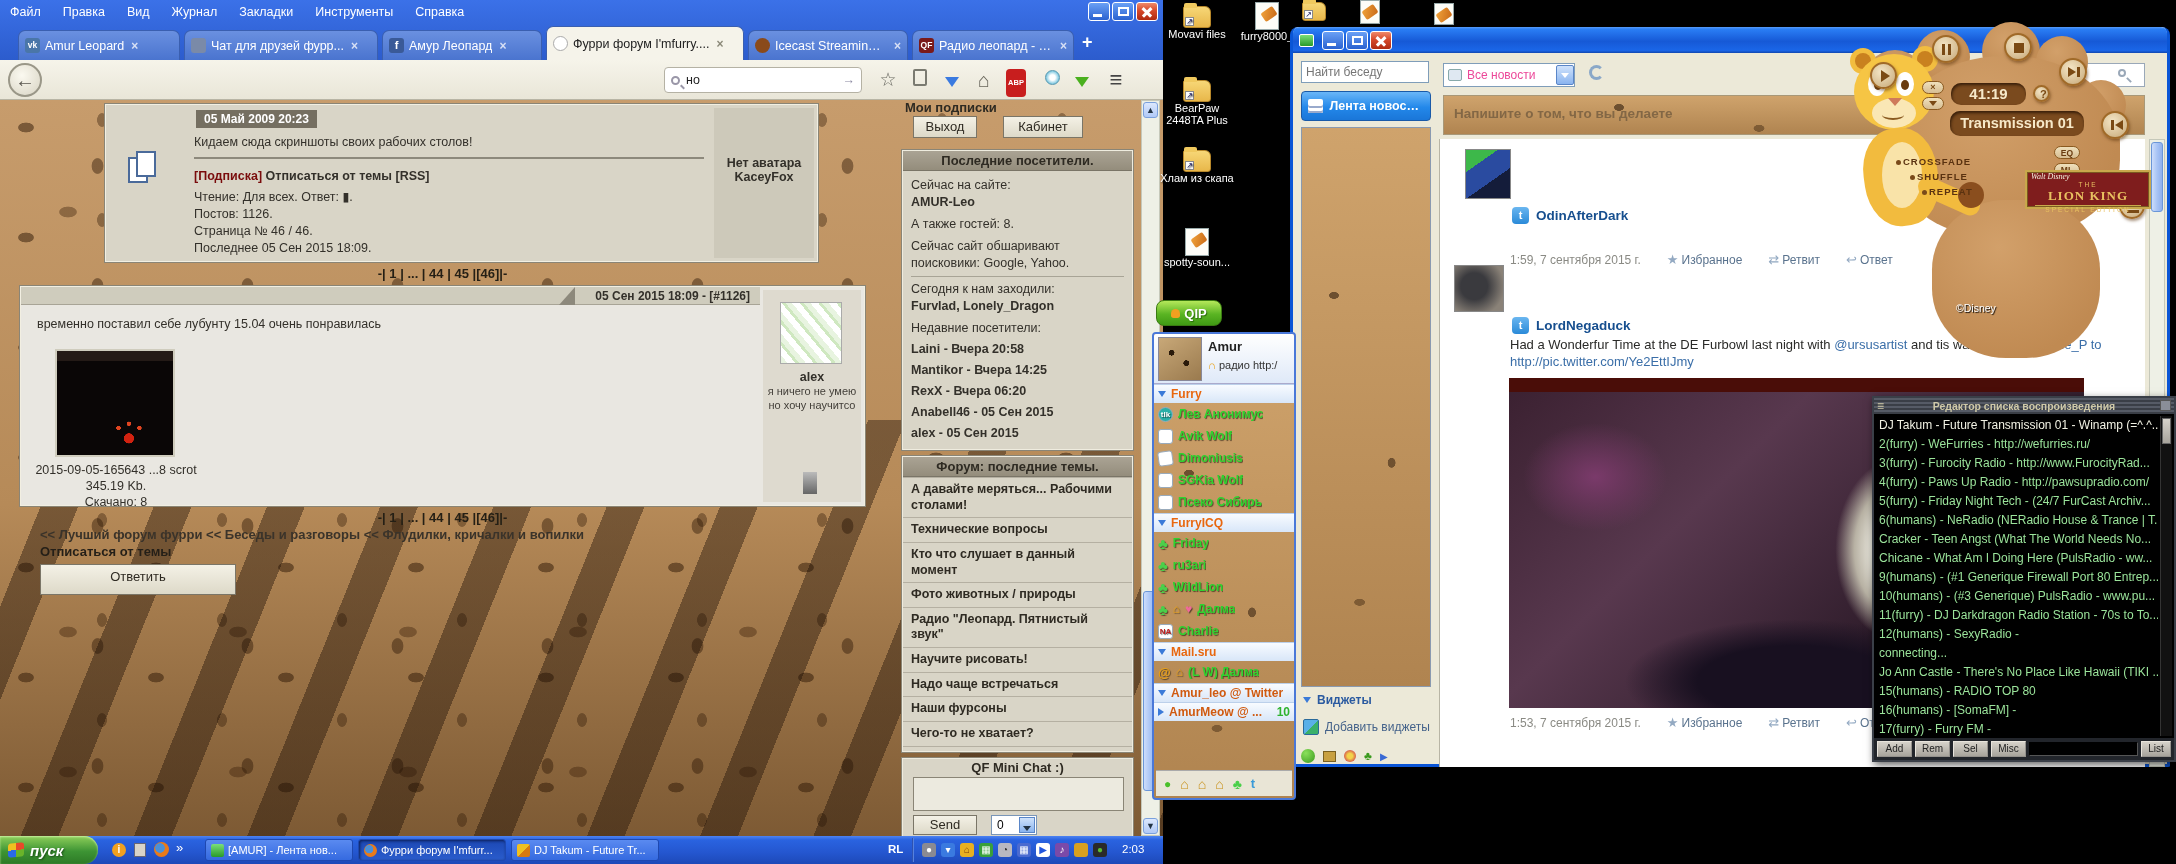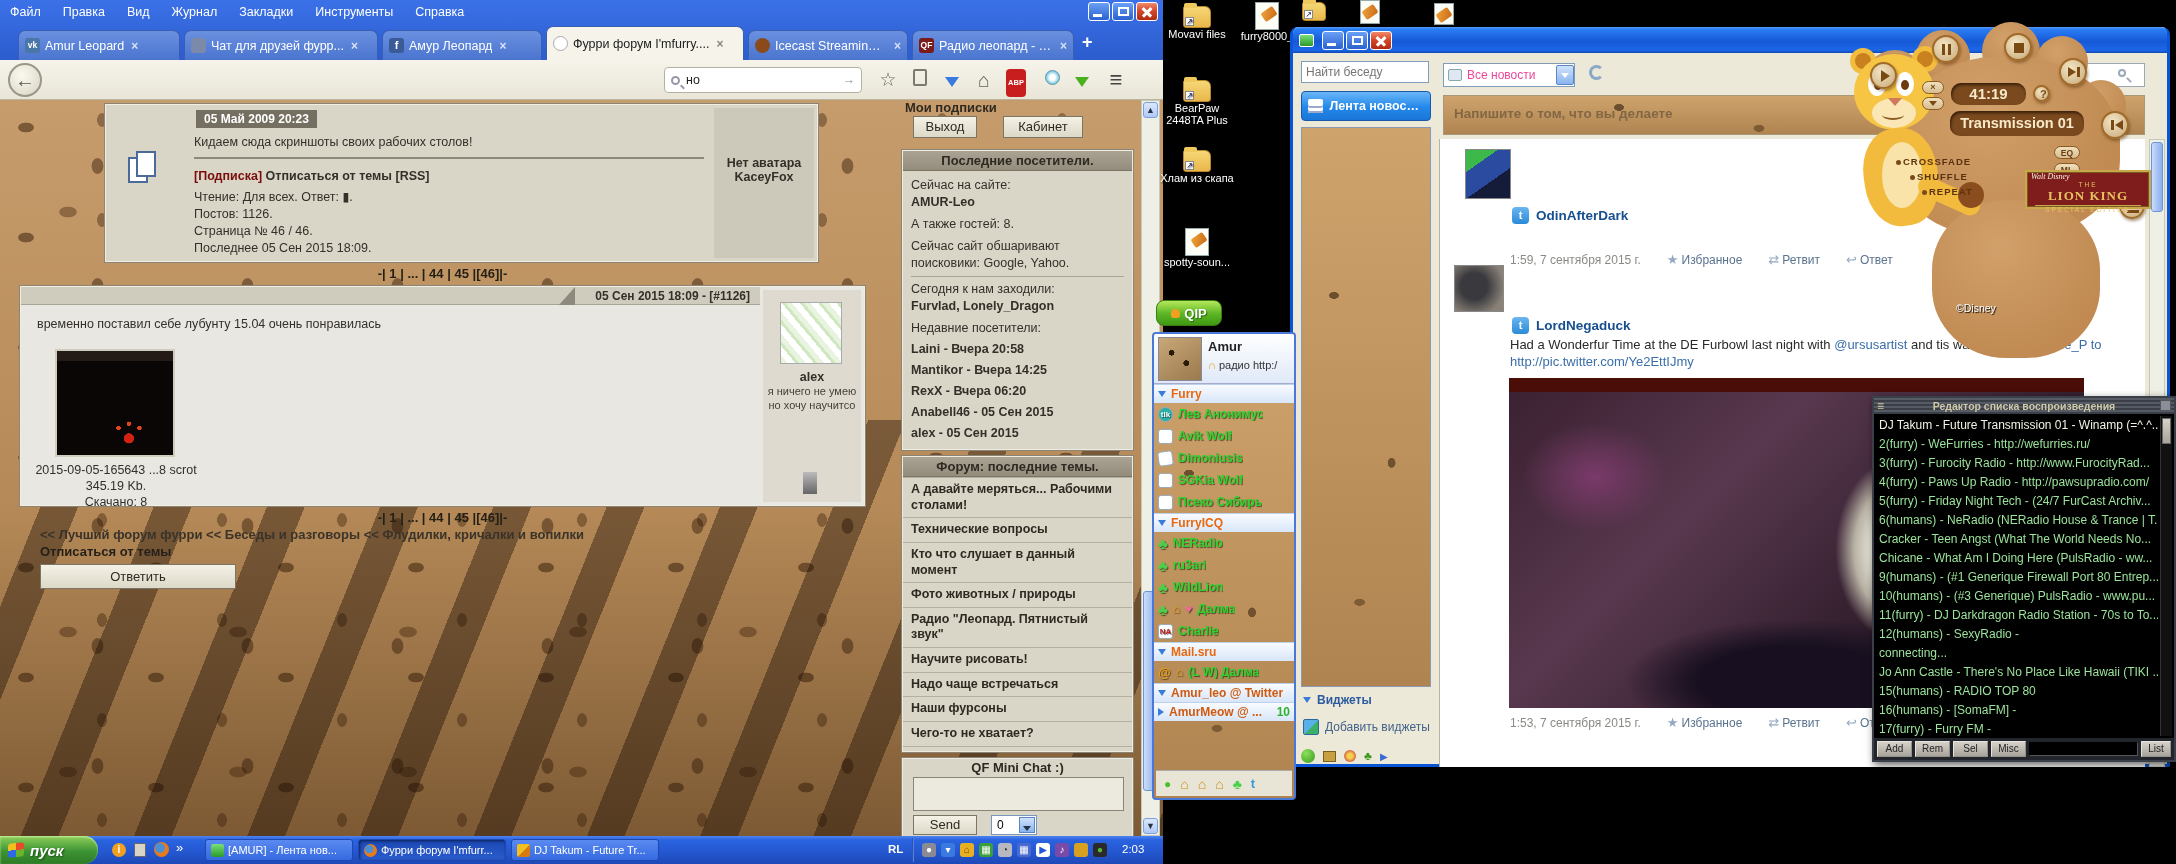--- a/index.html
+++ b/index.html
@@ -267,21 +267,21 @@
       <div class="a ftxt" style="left:16px;top:30px">временно поставил себе лубунту 15.04 очень понравилась</div>
       <div class="a" style="left:34px;top:62px;width:120px;height:108px;border:2px solid #cfccbd;background:radial-gradient(circle 7px at 62% 84%,#d22210 70%,transparent 75%),radial-gradient(circle 3px at 53% 74%,#e04420 70%,transparent 80%),radial-gradient(circle 3px at 62% 70%,#e04420 70%,transparent 80%),radial-gradient(circle 3px at 71% 74%,#e04420 70%,transparent 80%),linear-gradient(180deg,#241a16 0 10px,#0a0606 10px)"></div>
       <div class="a ftxt" style="left:0;top:176px;width:190px;text-align:center">2015-09-05-165643 ...8 scrot</div>
       <div class="a ftxt" style="left:0;top:192px;width:190px;text-align:center">345.19 Kb.</div>
       <div class="a ftxt" style="left:0;top:208px;width:190px;text-align:center">Скачано: 8</div>
     </div>
 
     <div class="a b" style="left:20px;top:410px;width:845px;text-align:center;color:#241f15;font-size:13px">-| 1 | ... | 44 | 45 |[46]|-</div>
     <div class="a b" style="left:40px;top:427px;color:#3a332a;font-size:13px">&lt;&lt; Лучший форум фурри &lt;&lt; Беседы и разговоры &lt;&lt; Флудилки, кричалки и вопилки</div>
     <div class="a b" style="left:40px;top:444px;color:#241f18;font-size:13px">Отписаться от темы</div>
-    <div class="a btnxp" style="left:40px;top:464px;width:196px;height:25px;line-height:23px">Ответить</div>
+    <div class="a btnxp" style="left:40px;top:464px;width:196px;height:31px;line-height:23px">Ответить</div>
 
     <div class="a b ell" style="left:905px;top:0;width:200px;color:#2e2a22;font-size:13px">Мои подписки</div>
     <div class="a btnxp" style="left:913px;top:16px;width:64px;height:22px;line-height:20px">Выход</div>
     <div class="a btnxp" style="left:1003px;top:16px;width:80px;height:22px;line-height:20px">Кабинет</div>
 
     <div class="sb-box" style="left:902px;top:50px;width:231px;height:300px;overflow:hidden">
       <div class="sb-hdr">Последние посетители.</div>
       <div style="padding:6px 8px;font-size:12.5px;color:#33302a;line-height:1.35">
         <div>Сейчас на сайте:</div>
         <div class="b">AMUR-Leo</div>
@@ -455,21 +455,21 @@
     <div class="contact">
           <i class="cicon"></i>
           <span class="ell">Псеко Сибирь</span>
         </div>
     <div class="group">
           <i class="tri"></i>
           <span>FurryICQ</span>
         </div>
     <div class="contact">
           <i class="g-club" style="color:#4ad04a;font-size:15px"></i>
-          <span class="ell">NERadio</span>
+          <span class="ell">Friday</span>
         </div>
     <div class="contact">
           <i class="g-club" style="color:#4ad04a;font-size:15px"></i>
           <span class="ell">ru3ari</span>
         </div>
     <div class="contact">
           <i class="g-club" style="color:#4ad04a;font-size:15px"></i>
           <span class="ell">WildLion</span>
         </div>
     <div class="contact">

